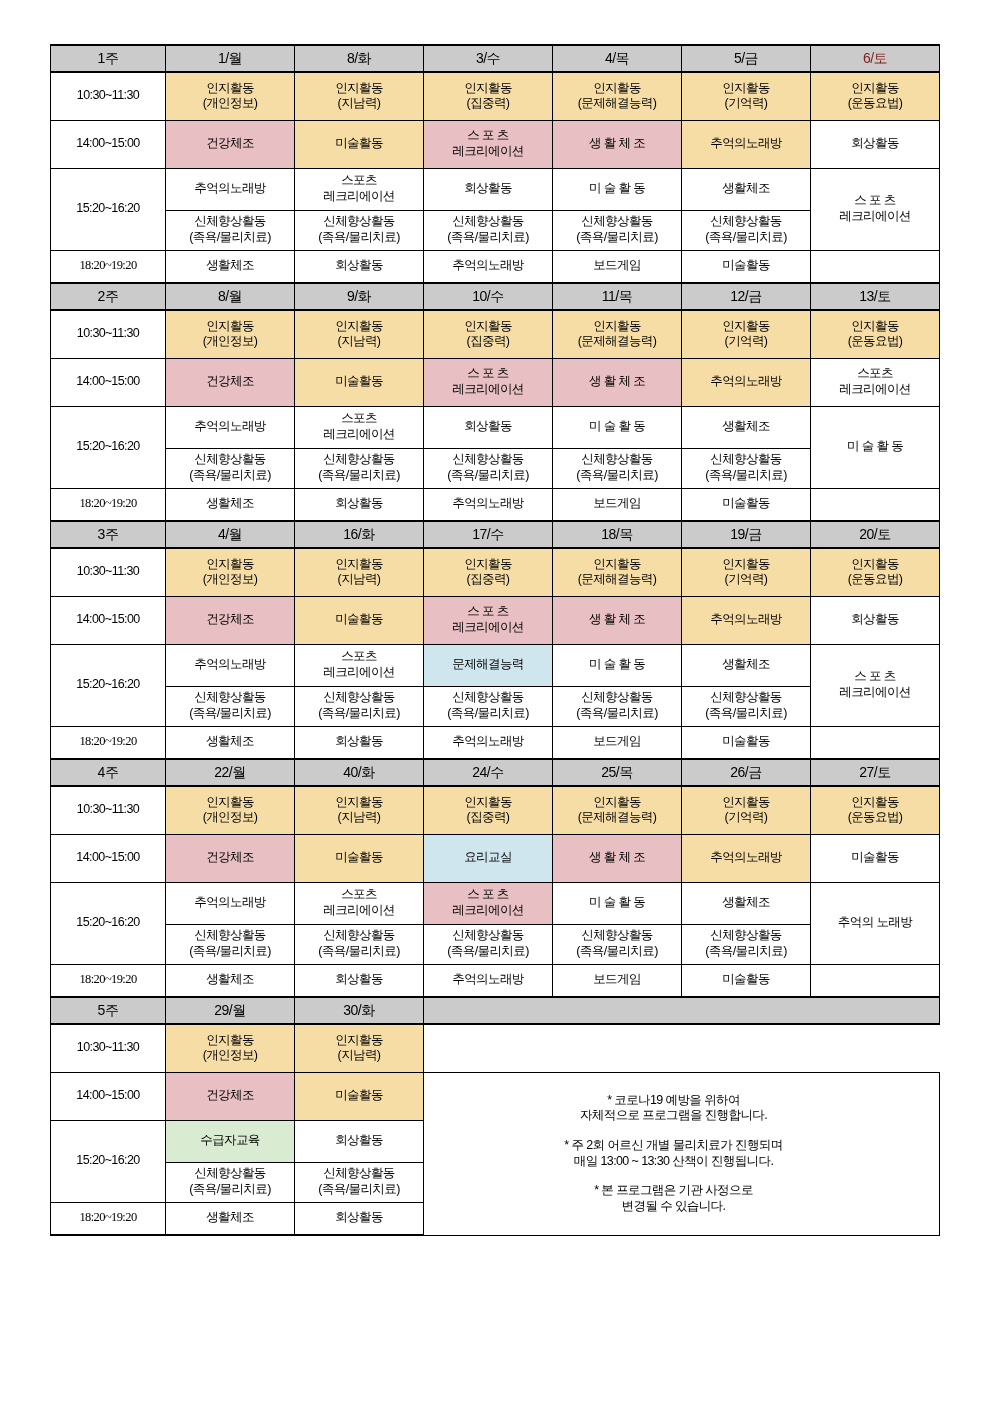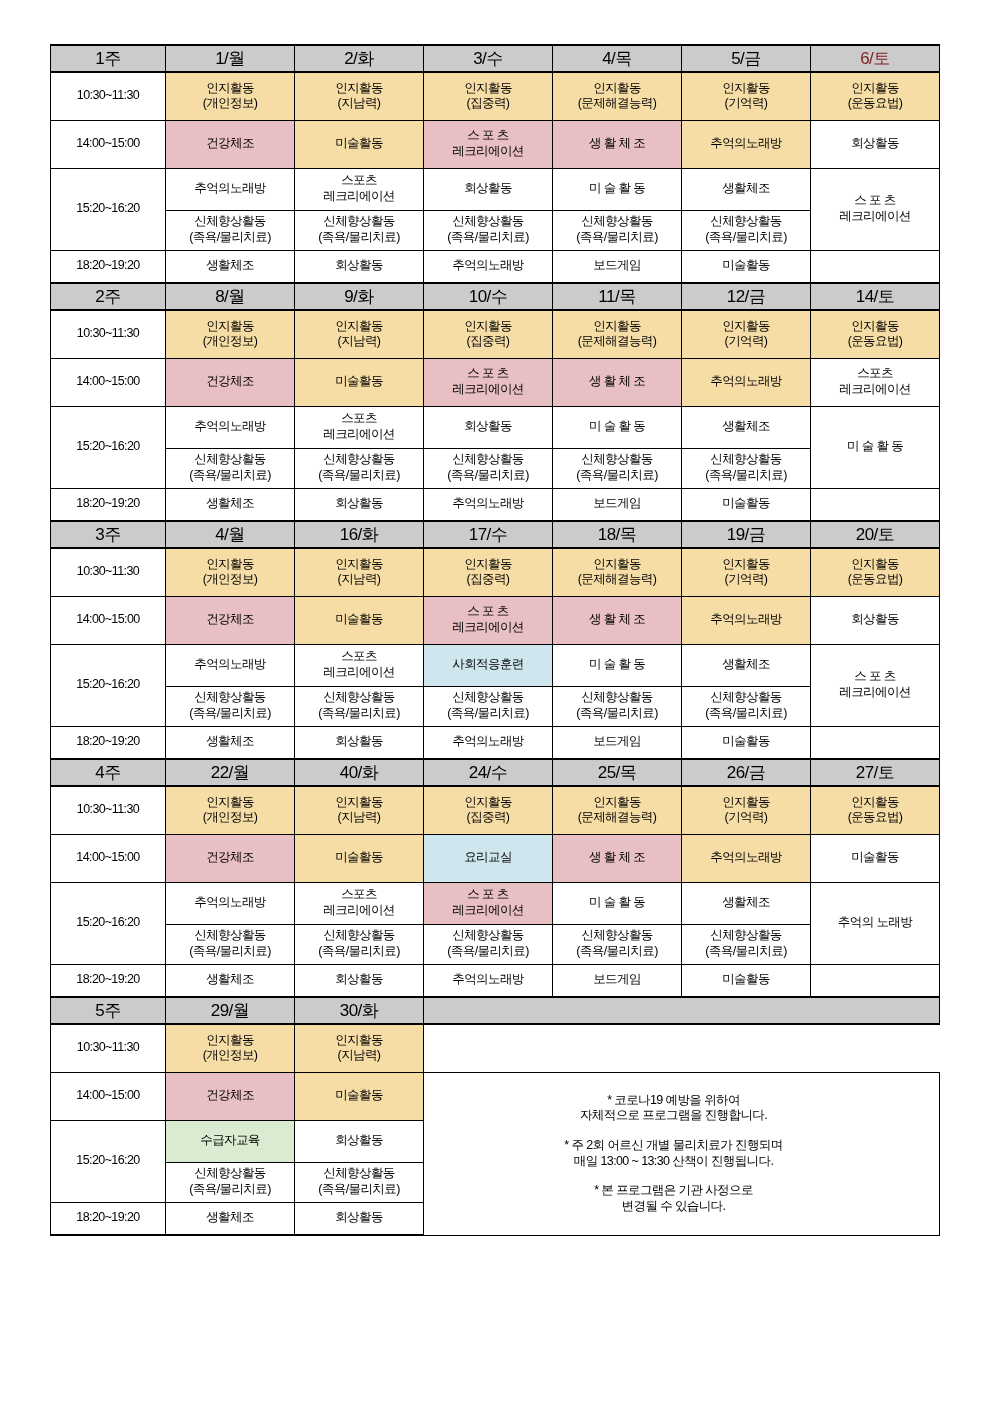--- a/index.html
+++ b/index.html
@@ -60,36 +60,36 @@
     letter-spacing: -0.6px;
     padding: 2px 1px;
     background: #fff;
   }
   col.timecol { width: 115px; }
   col.daycol  { width: 129px; }
 
   
   tr.weekhead td {
     background: #cbcbcb;
-    font-size: 17px;
+    font-size: 14px;
     height: 27px;
     padding: 1px;
     letter-spacing: -0.5px;
     border-top: 2px solid #000;
     border-bottom: 2px solid #000;
   }
   tr.weekhead td.sat-red { color: #7f1d1d; }
   tr.weekhead td.blank { background: #cbcbcb; }
 
   td.time { font-size: 12.5px; font-weight: normal; letter-spacing: -0.8px; }
   tr.r1 td { height: 48px; }
   tr.r2 td { height: 48px; }
   tr.r3a td { height: 42px; }
   tr.r3b td { height: 40px; }
-  tr.r4 td { height: 33px; }
+  tr.r4 td { height: 33px; font-family: Liberation Serif, serif; }
   tr.r4 td { border-bottom: 2px solid #000; }
   tr.r1 td.time, tr.r2 td.time, tr.r4 td.time { }
 
   
   .f-orange { background: #f6dda6 !important; }
   .f-pink   { background: #e8bfc2 !important; }
   .f-blue   { background: #cfe6ef !important; }
   .f-green  { background: #d9ebd0 !important; margin-left: 13px; }
   .f-white  { background: #ffffff !important; }
 
@@ -117,21 +117,21 @@
         <col class="daycol">
         <col class="daycol">
       <col class="daycol">
         <col class="daycol">
         <col class="daycol">
     </colgroup>
     <tbody id="sched-body">
         <tr class="weekhead">
           <td>1주</td>
           <td>1/월</td>
-          <td>2/화</td>
+          <td>8/화</td>
           <td>3/수</td>
           <td>4/목</td>
           <td>5/금</td>
           <td class="sat-red">6/토</td>
         </tr>
         <tr class="r1">
           <td class="time">10:30~11:30</td>
           <td class=" f-orange">인지활동<br>(개인정보)</td>
           <td class=" f-orange">인지활동<br>(지남력)</td>
           <td class=" f-orange">인지활동<br>(집중력)</td>
@@ -173,21 +173,21 @@
           <td class=" f-white">미술활동</td>
           <td class=" f-white"></td>
         </tr>
         <tr class="weekhead">
           <td>2주</td>
           <td>8/월</td>
           <td>9/화</td>
           <td>10/수</td>
           <td>11/목</td>
           <td>12/금</td>
-          <td>14/토</td>
+          <td>13/토</td>
         </tr>
         <tr class="r1">
           <td class="time">10:30~11:30</td>
           <td class=" f-orange">인지활동<br>(개인정보)</td>
           <td class=" f-orange">인지활동<br>(지남력)</td>
           <td class=" f-orange">인지활동<br>(집중력)</td>
           <td class=" f-orange">인지활동<br>(문제해결능력)</td>
           <td class=" f-orange">인지활동<br>(기억력)</td>
           <td class=" f-orange">인지활동<br>(운동요법)</td>
         </tr>
@@ -249,21 +249,21 @@
           <td class=" f-orange">미술활동</td>
           <td class=" f-pink">스 포 츠<br>레크리에이션</td>
           <td class=" f-pink">생 활 체 조</td>
           <td class=" f-orange">추억의노래방</td>
           <td class=" f-white">회상활동</td>
         </tr>
         <tr class="r3a">
           <td class="time" rowspan="2">15:20~16:20</td>
           <td class=" f-white">추억의노래방</td>
           <td class=" f-white">스포츠<br>레크리에이션</td>
-          <td class=" f-blue">사회적응훈련</td>
+          <td class=" f-blue">문제해결능력</td>
           <td class=" f-white">미 술 활 동</td>
           <td class=" f-white">생활체조</td>
           <td class=" f-white" rowspan="2">스 포 츠<br>레크리에이션</td>
         </tr>
         <tr class="r3b">
           <td class=" f-white">신체향상활동<br>(족욕/물리치료)</td>
           <td class=" f-white">신체향상활동<br>(족욕/물리치료)</td>
           <td class=" f-white">신체향상활동<br>(족욕/물리치료)</td>
           <td class=" f-white">신체향상활동<br>(족욕/물리치료)</td>
           <td class=" f-white">신체향상활동<br>(족욕/물리치료)</td>

